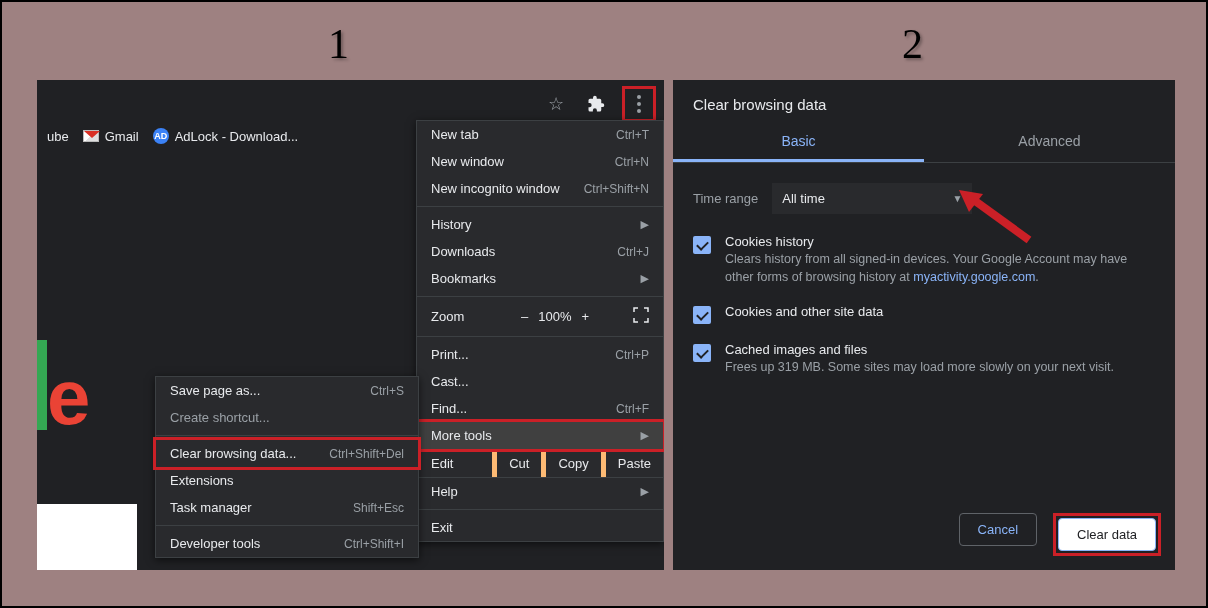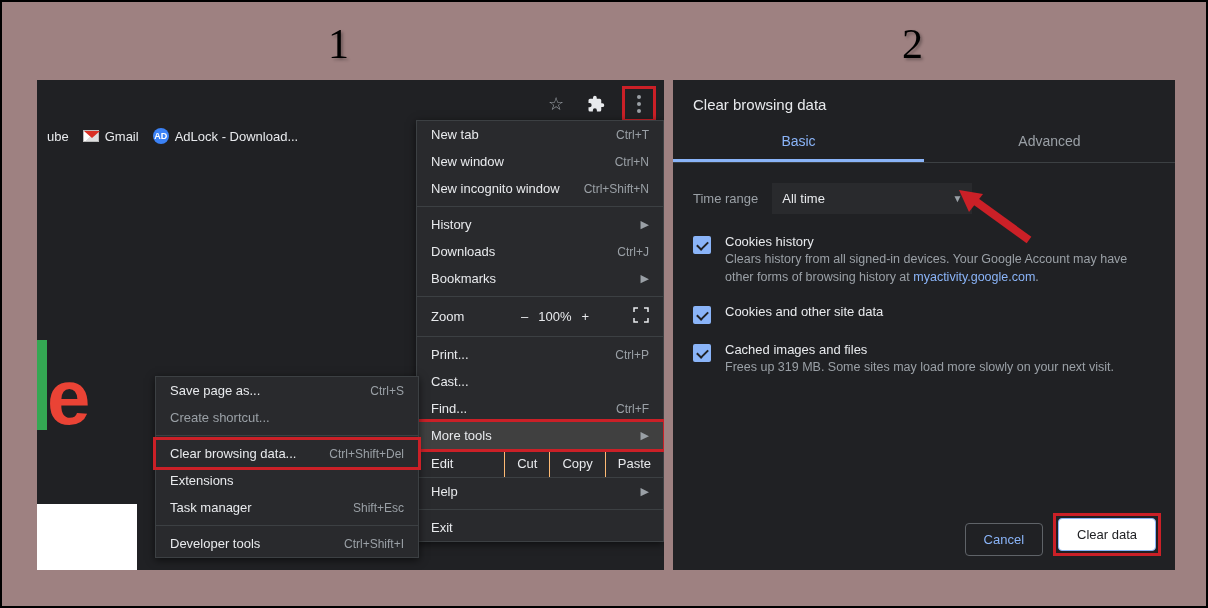--- a/index.html
+++ b/index.html
@@ -119,21 +119,21 @@
   .zoom-row .z { color:#e8eaed; }
   .zoom-row .pct { }
   .zoom-row .full { margin-left:auto; }
   .full-svg { width:16px;height:16px; }
   .full-svg path { stroke:#e8eaed; stroke-width:1.5; fill:none; }
   .edit-row {
     display:flex; align-items:center; padding:0;
     border-top:1px solid #3c4043; border-bottom:1px solid #3c4043;
   }
   .edit-row .lbl { padding:6px 14px; flex:1; }
-  .edit-row .act { padding:6px 12px; border-left:1px solid #fdba74; color:#e8eaed; }
+  .edit-row .act { padding:6px 12px; border-left:5px solid #fdba74; color:#e8eaed; }
 
   
   .sub-menu {
     position: absolute;
     left: 118px; top: 296px;
     width: 264px;
     background: #292a2d;
     border: 1px solid #3c4043;
     box-shadow: 0 2px 8px rgba(0,0,0,0.6);
   }
@@ -205,21 +205,21 @@
   }
   .chk::after {
     content:''; width:5px;height:9px;border:solid #202124;border-width:0 2px 2px 0;transform:rotate(45deg);margin-top:-2px;
   }
   .check-item .txt .h { color:#e8eaed; font-size:13px; margin-bottom:2px; }
   .check-item .txt .d { color:#9aa0a6; font-size:12.5px; line-height:1.4; }
   .check-item .txt .d a { color:#8ab4f8; text-decoration:none; }
 
   .dlg-actions {
     position:absolute; right:14px; bottom:14px;
-    display:flex; gap:10px; align-items:flex-end;
+    display:flex; gap:16px; align-items:flex-start;
   }
   .btn {
     padding: 8px 18px;
     border-radius: 4px;
     font-size: 13px;
     border:1px solid #5f6368;
     background:transparent;
     color:#8ab4f8;
   }
   .btn.primary {

